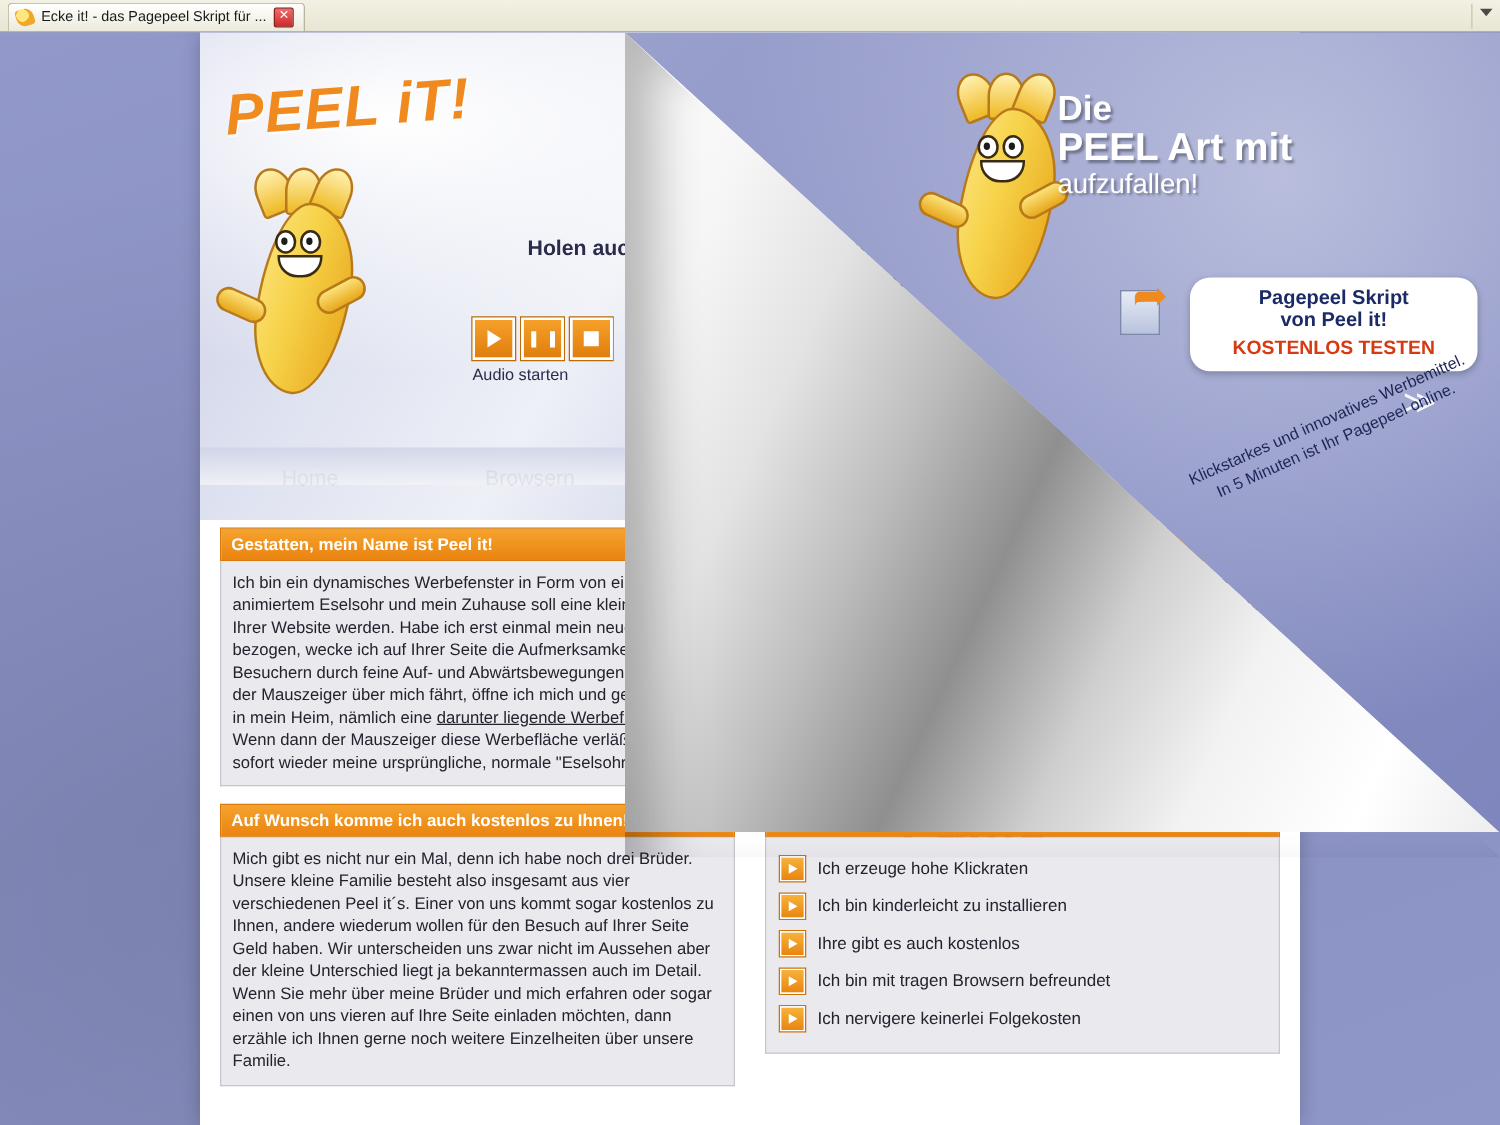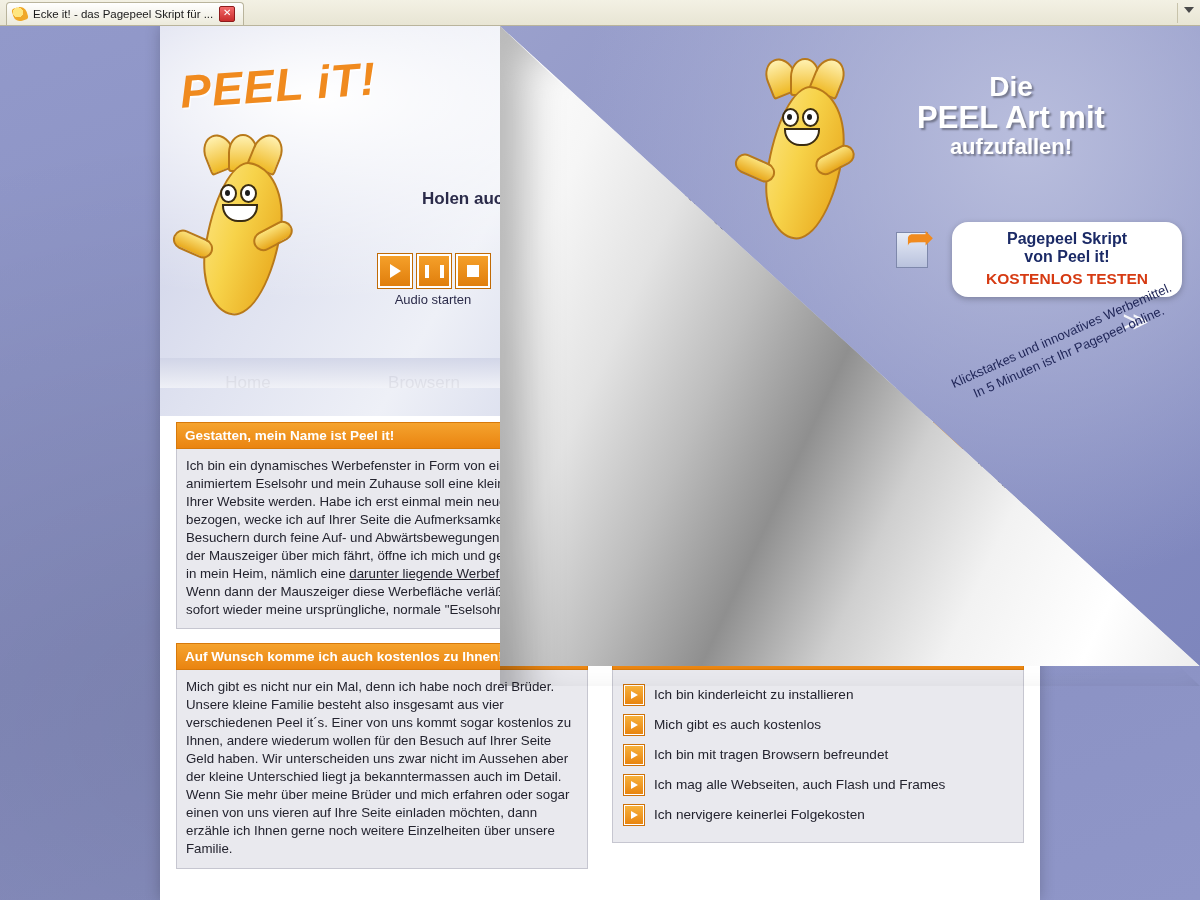--- a/index.html
+++ b/index.html
@@ -170,21 +170,21 @@
     background: linear-gradient(#f5a02a, #e07e0c);
     border: 2px solid #ffffff;
     box-shadow: 0 0 0 1px #c06a05;
     display: flex; align-items: center; justify-content: center;
   }
   .ico-play { width: 0; height: 0; border-left: 11px solid #fff; border-top: 7px solid transparent; border-bottom: 7px solid transparent; }
   .ico-pause { width: 11px; height: 13px; border-left: 4px solid #fff; border-right: 4px solid #fff; }
   .ico-stop { width: 12px; height: 12px; background: #fff; }
   #audio-label {
     position: absolute; left: 218px; top: 266px; width: 110px;
-    font-size: 13px; color: #2b2b4a; text-align: center;
+    font-size: 13px; color: #2b2b4a; text-align: left;
   }
 
   
   #cta-box {
     position: absolute; left: 490px; top: 250px; width: 92px; height: 60px;
     border: 3px solid #e07e0c; background: #fdfdfd;
   }
 
   
   #nav {
@@ -267,28 +267,28 @@
   
   #peel-ad {
     position: absolute; right: 0; top: 0; width: 700px; height: 640px;
     background:
       radial-gradient(ellipse at 75% 18%, #b9bedd 0%, rgba(185,190,221,0) 60%),
       linear-gradient(135deg, #9aa0cc 0%, #8a91c4 45%, #7e86bd 100%);
     clip-path: polygon(100% 0, 100% 100%, 0 0);
   }
   #ad-head {
     position: absolute; right: 24px; top: 46px; width: 330px;
-    text-align: center; color: #ffffff;
+    text-align: left; color: #ffffff;
     text-shadow: 2px 2px 2px rgba(0,0,0,.35);
     line-height: 1.06;
   }
   #ad-head .l1 { font-size: 28px; font-weight: bold; }
   #ad-head .l2 { font-size: 31px; font-weight: bold; }
   #ad-head .l3 { font-size: 33px; font-weight: bold; font-style: italic; }
-  #ad-head .l4 { font-size: 22px; font-weight: bold; }
+  #ad-head .l4 { font-size: 22px; font-weight: normal; }
 
   #ad-mascot { right: 330px; top: 20px; position: absolute; }
 
   #ad-badge {
     position: absolute; right: 18px; top: 196px;
     width: 230px;
     background: #ffffff;
     border-radius: 16px;
     padding: 8px 12px 9px 12px;
     box-sizing: border-box;
@@ -461,33 +461,33 @@
           <h3>Auf Wunsch komme ich auch kostenlos zu Ihnen!</h3>
           <div class="body">Mich gibt es nicht nur ein Mal, denn ich habe noch drei Brüder. Unsere kleine Familie besteht also insgesamt aus vier verschiedenen Peel it´s. Einer von uns kommt sogar kostenlos zu Ihnen, andere wiederum wollen für den Besuch auf Ihrer Seite Geld haben. Wir unterscheiden uns zwar nicht im Aussehen aber der kleine Unterschied liegt ja bekanntermassen auch im Detail. Wenn Sie mehr über meine Brüder und mich erfahren oder sogar einen von uns vieren auf Ihre Seite einladen möchten, dann erzähle ich Ihnen gerne noch weitere Einzelheiten über unsere Familie.</div>
         </div>
 
         <div class="box">
           <h3>Ich habe Ihnen allerhand zu bieten!</h3>
           <div class="body">
             <ul class="feature-list">
               <li>
                   <span class="bullet-arrow"></span>
+                  <span>Ich erzeuge hohe Klickraten</span>
+                </li>
+              <li>
+                  <span class="bullet-arrow"></span>
                   <span>Ich bin kinderleicht zu installieren</span>
                 </li>
               <li>
                   <span class="bullet-arrow"></span>
-                  <span>Mich gibt es auch kostenlos</span>
+                  <span>Ihre gibt es auch kostenlos</span>
                 </li>
               <li>
                   <span class="bullet-arrow"></span>
                   <span>Ich bin mit tragen Browsern befreundet</span>
-                </li>
-              <li>
-                  <span class="bullet-arrow"></span>
-                  <span>Ich mag alle Webseiten, auch Flash und Frames</span>
                 </li>
               <li>
                   <span class="bullet-arrow"></span>
                   <span>Ich nervigere keinerlei Folgekosten</span>
                 </li>
             </ul>
           </div>
         </div>
 
       </div>

